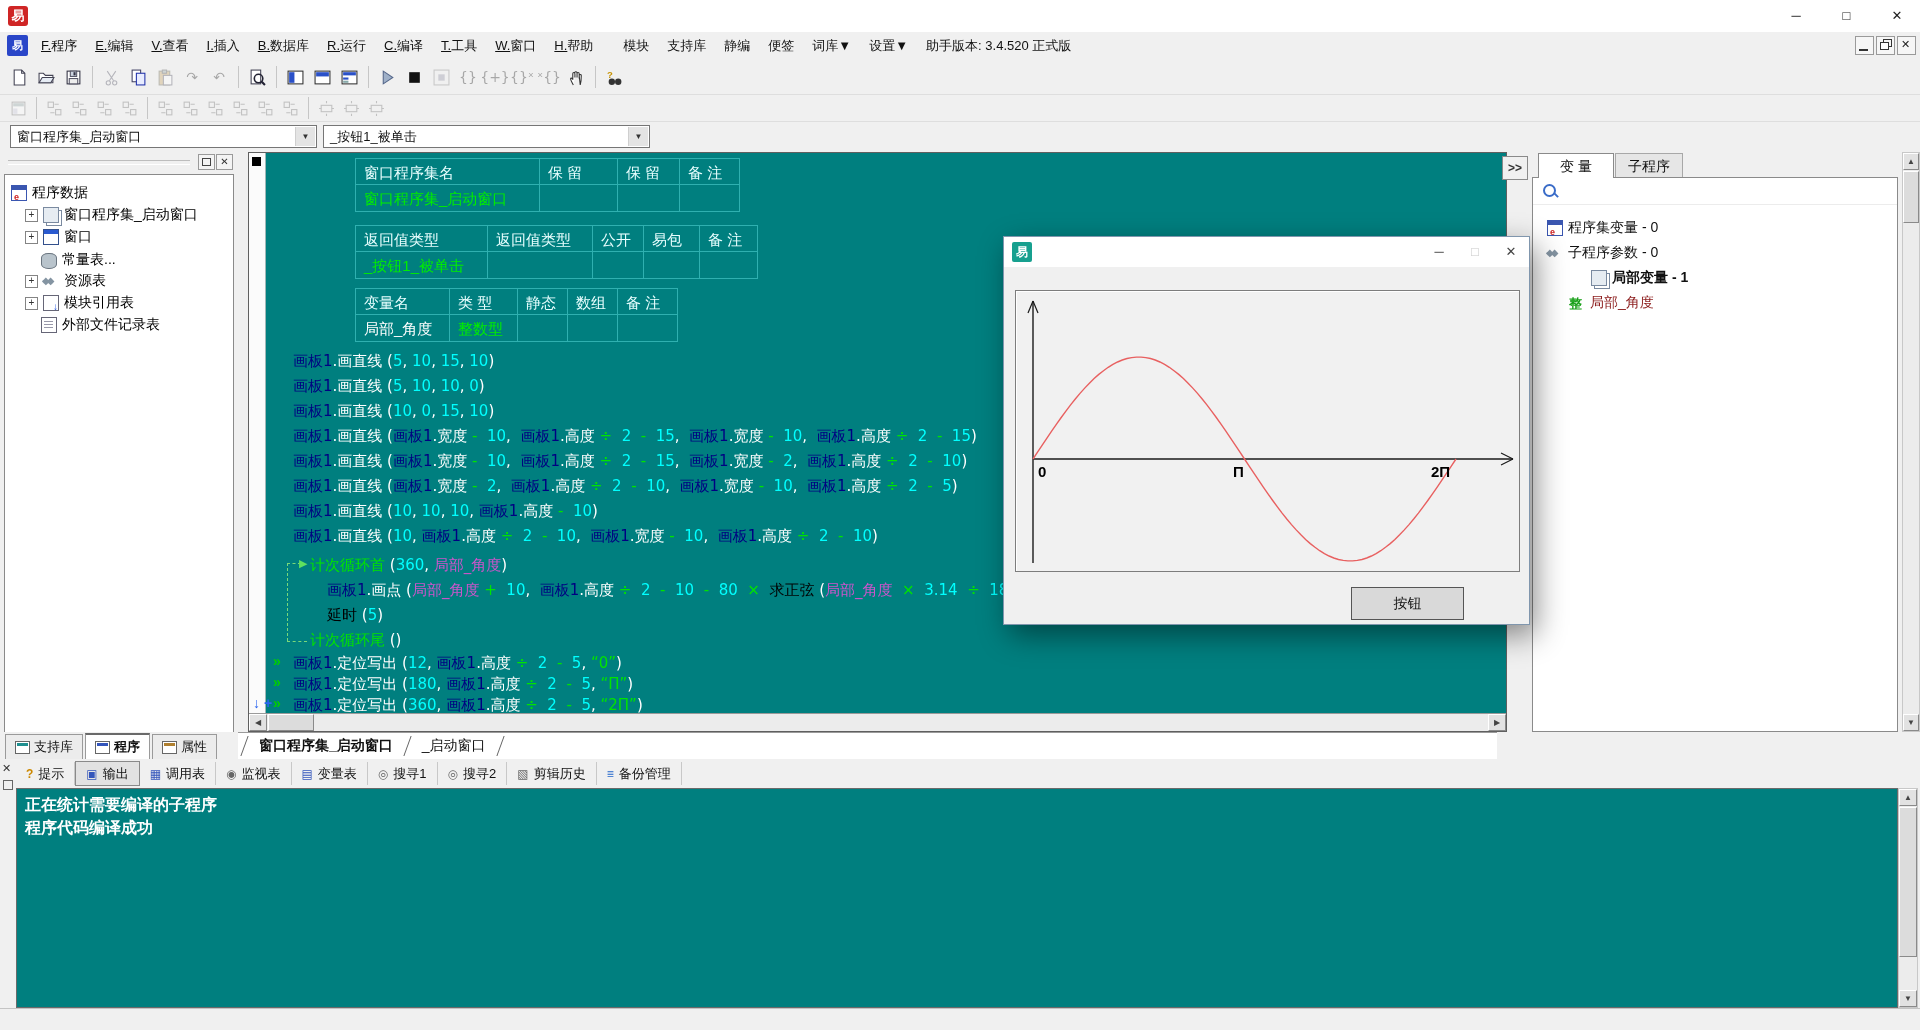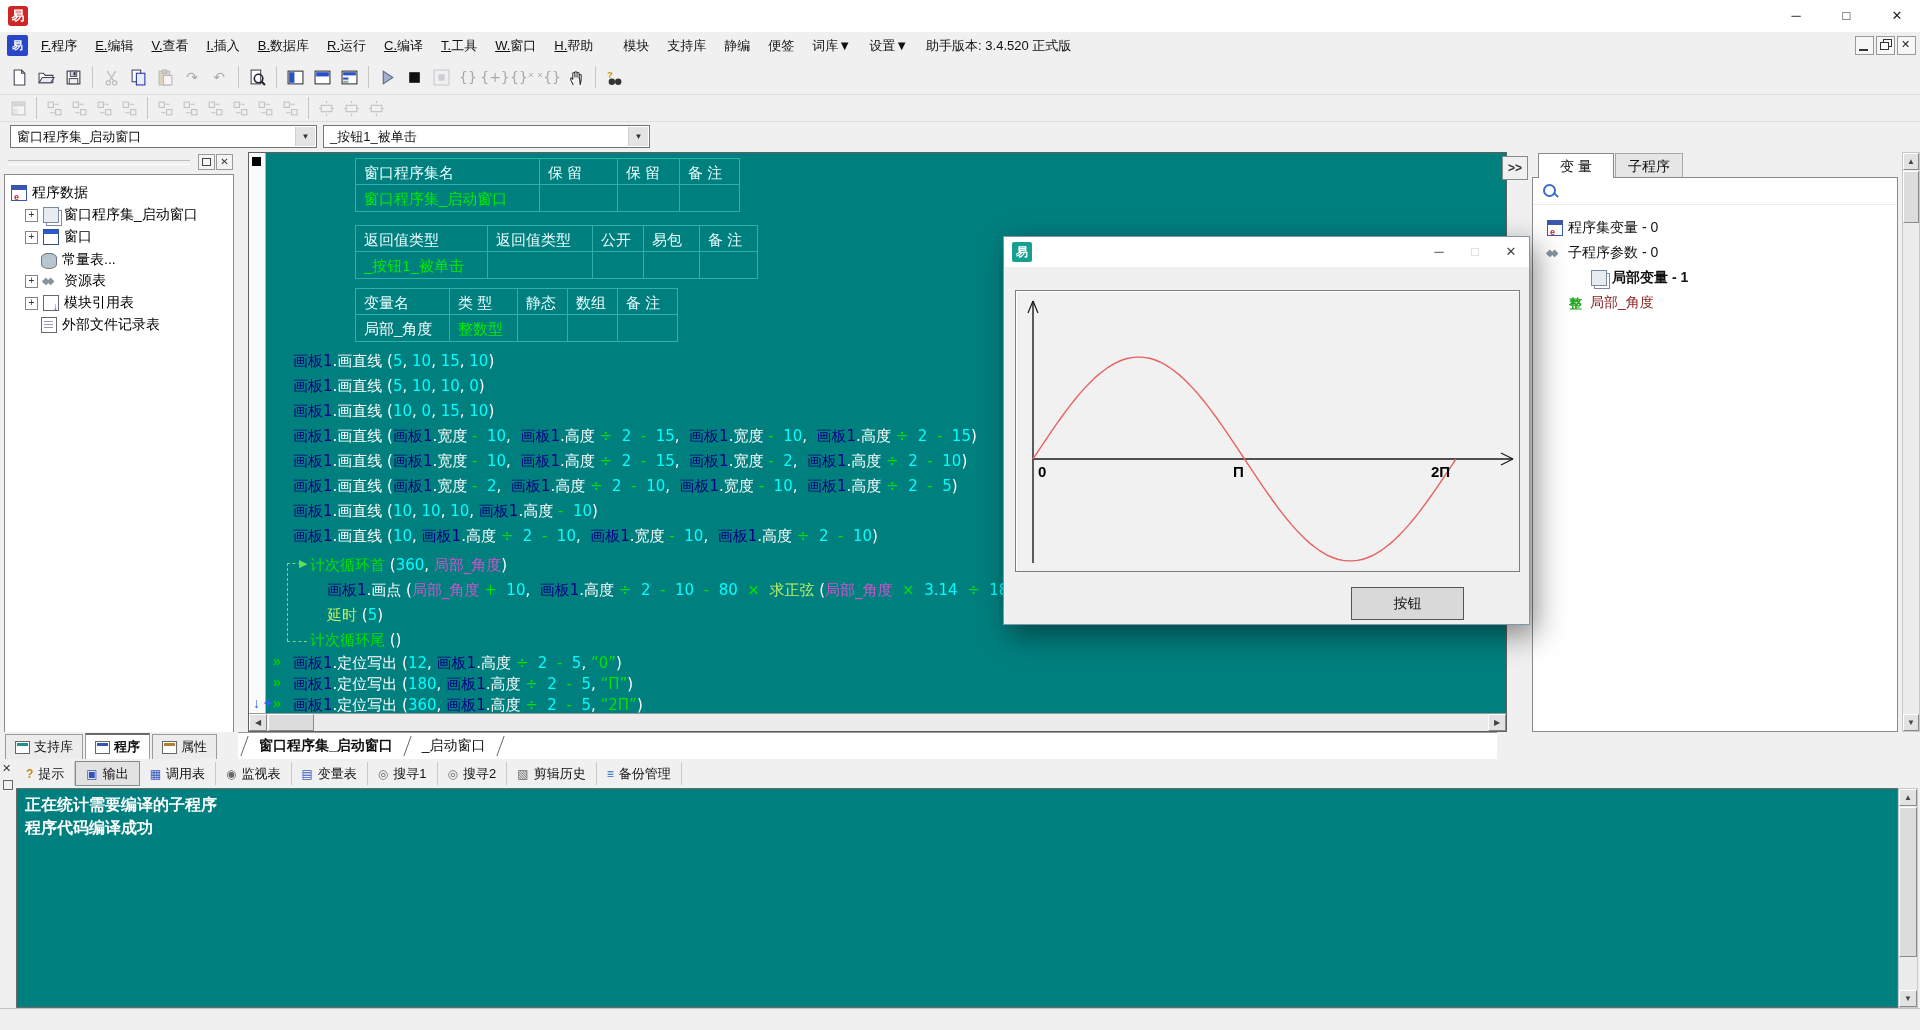--- a/index.html
+++ b/index.html
@@ -81,21 +81,21 @@
   .etr:first-child .etd{border-top:1px solid #2fb0b0;color:#e8ffff;}
   .etr .etd:first-child{border-left:1px solid #2fb0b0;}
   .etd.val{color:#00ee00;}
   .etd.white{color:#fff;}
   .code-line{position:absolute;white-space:pre;font-size:15px;font-family:"DejaVu Sans","Liberation Sans",sans-serif;}
   .s-o{color:#000082;}
   .s-w{color:#ffffff;}
   .s-n{color:#00ffff;}
   .s-g{color:#00e400;}
   .s-k{color:#00e400;}
-  .s-f{color:#bef264;}
+  .s-f{color:#000000;}
   .s-v{color:#cc55cc;}
   .s-s{color:#00e400;}
   .mark{position:absolute;font-size:14px;font-weight:bold;}
   .loop-dash-v{position:absolute;border-left:1px dashed #79d879;width:0;}
   .loop-dash-h{position:absolute;border-top:1px dashed #79d879;height:0;}
   .loop-arrow{position:absolute;color:#5fe05f;font-size:11px;}
   
   .sb{position:absolute;background:#ececec;box-sizing:border-box;}
   .sb-btn{position:absolute;background:#e2e2e2;border:1px solid #fff;border-right-color:#8a8a8a;border-bottom-color:#8a8a8a;
           display:flex;align-items:center;justify-content:center;font-size:8px;color:#444;box-sizing:border-box;}

